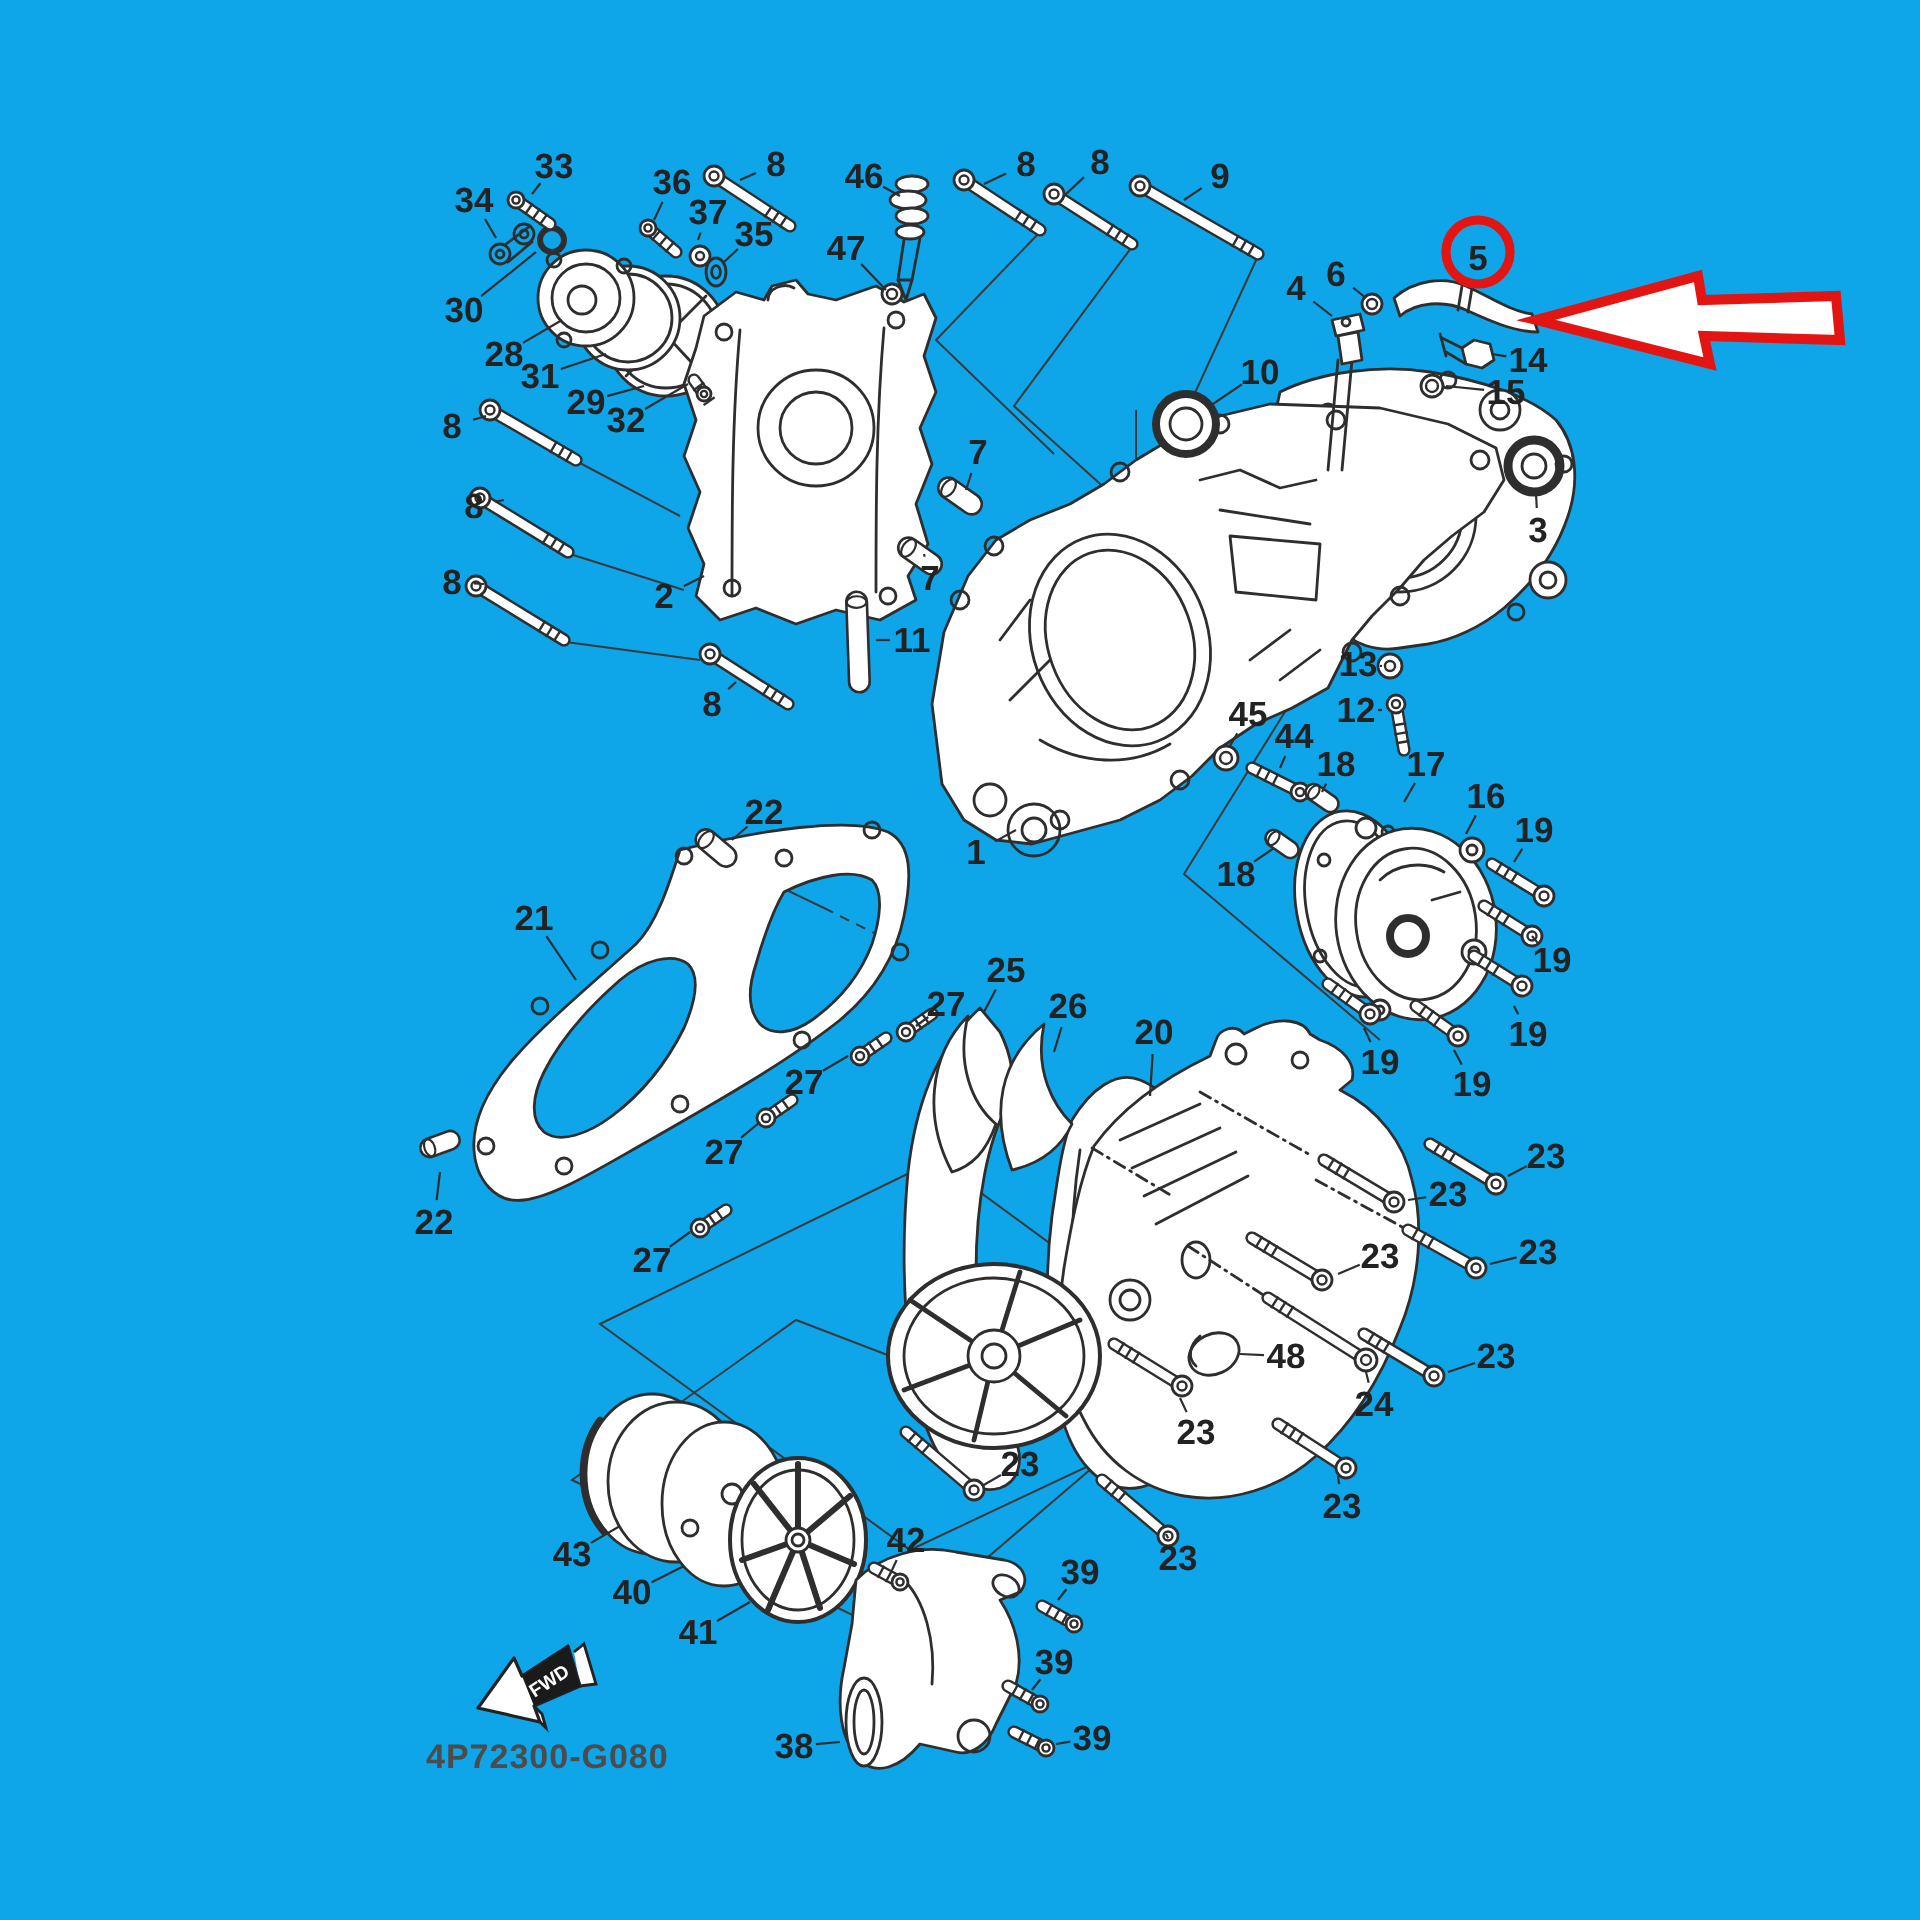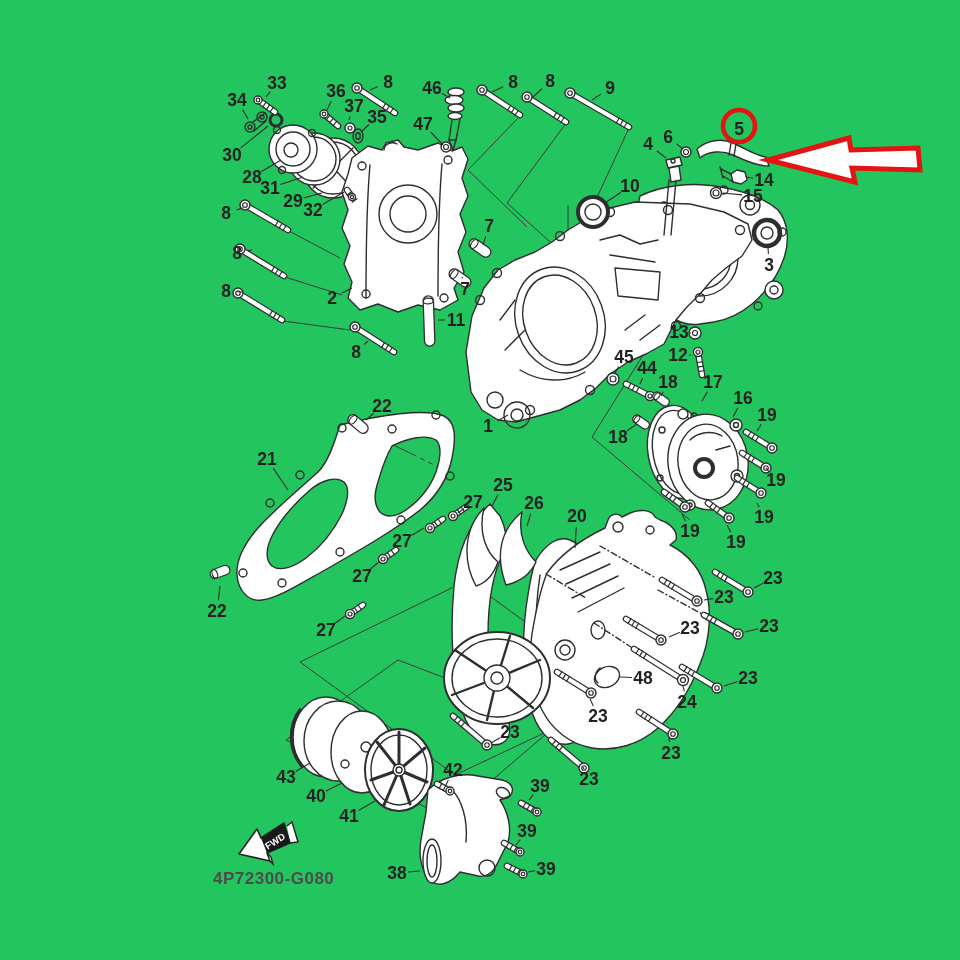--- a/index.html
+++ b/index.html
@@ -1,16 +1,16 @@
 <!DOCTYPE html>
 <html><head>
 <meta charset="utf-8">
 <style>
   html,body{margin:0;padding:0;background:#ffffff;}
-  #stage{position:relative;width:960px;height:960px;background:#22c55e;overflow:hidden;
+  #stage{position:relative;width:960px;height:960px;background:#0ea5e9;overflow:hidden;
          font-family:"Liberation Sans",sans-serif;}
   svg{position:absolute;left:0;top:0;}
   .lbl{font-family:"Liberation Sans",sans-serif;font-weight:bold;}
 </style>
 </head>
 <body>
 
 <div id="stage">
 <svg id="cv" width="960" height="960" viewBox="0 0 960 960">
 

